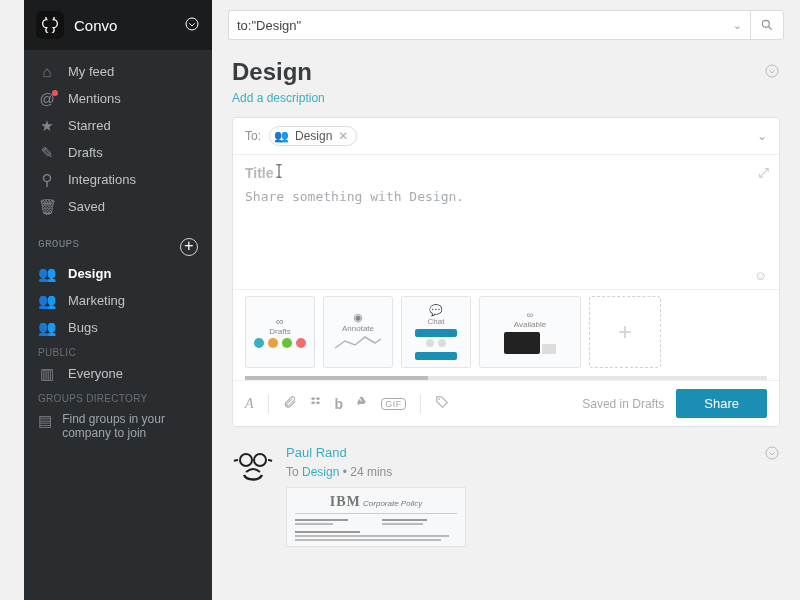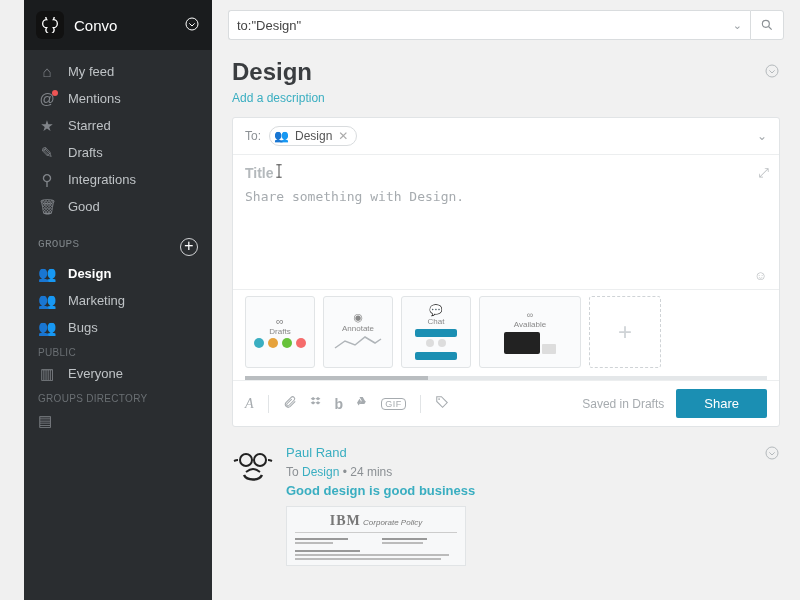--- a/index.html
+++ b/index.html
@@ -111,21 +111,21 @@
       <div class="nav-item">
         <span class="icn">✎</span>
         <span>Drafts</span>
       </div>
       <div class="nav-item">
         <span class="icn">⚲</span>
         <span>Integrations</span>
       </div>
       <div class="nav-item">
         <span class="icn">🗑</span>
-        <span>Good</span>
+        <span>Saved</span>
       </div>
     </div>
     <div class="sb-section">
       <span>GROUPS</span>
       <span class="sb-add">+</span>
     </div>
     <div class="nav-item active">
       <span class="icn">👥</span>
       <span>Design</span>
     </div>
@@ -138,20 +138,21 @@
       <span>Bugs</span>
     </div>
     <div class="sb-sub">PUBLIC</div>
     <div class="nav-item">
       <span class="icn">▥</span>
       <span>Everyone</span>
     </div>
     <div class="sb-sub" style="">GROUPS DIRECTORY</div>
     <div class="dir-item">
       <span class="icn">▤</span>
+      <span>Find groups in your company to join</span>
     </div>
   </aside>
 
   <main class="main">
     <div class="topbar">
       <div class="search-wrap">
         <div class="search-box">
           <span>to:"Design"</span>
           <span class="search-caret">⌄</span>
         </div>
@@ -282,21 +283,20 @@
             <span class="post-caret">
               <svg width="16" height="16" viewBox="0 0 24 24">
                   <circle cx="12" cy="12" r="9" fill="none" stroke="currentColor" stroke-width="1.5"></circle>
                   <path d="M8 11l4 4 4-4" fill="none" stroke="currentColor" stroke-width="1.5"></path>
                 </svg>
             </span>
           </div>
           <div class="post-meta">
             <span>To </span><a>Design</a><span> • </span><span>24 mins</span>
           </div>
-          <div class="post-title">Good design is good business</div>
           <div class="post-attach">
             <div style="text-align:center"><span class="ibm-logo">IBM</span> <span style="font-style:italic;font-size:8px">Corporate Policy</span></div>
             <div style="border-top:1px solid #ccc;margin-top:3px;padding-top:3px;display:flex;gap:12px">
               <div style="flex:1">
                   <div style="height:2px;background:#999;width:70%;margin:2px 0"></div>
                   <div style="height:2px;background:#bbb;width:50%;margin:2px 0"></div>
                 </div>
               <div style="flex:1">
                   <div style="height:2px;background:#999;width:60%;margin:2px 0"></div>
                   <div style="height:2px;background:#bbb;width:55%;margin:2px 0"></div>

